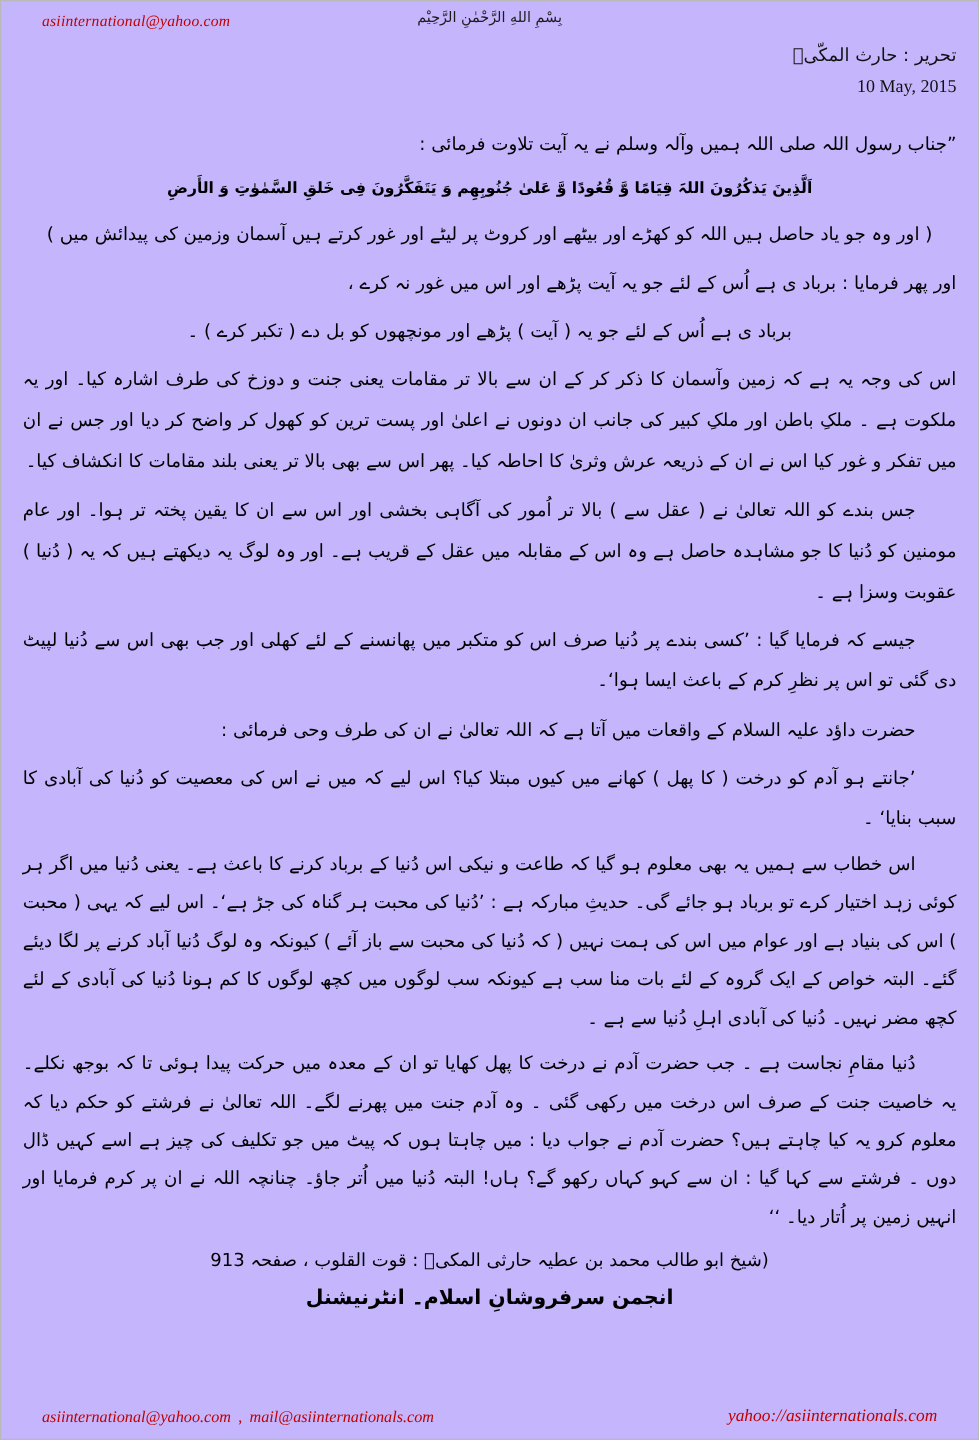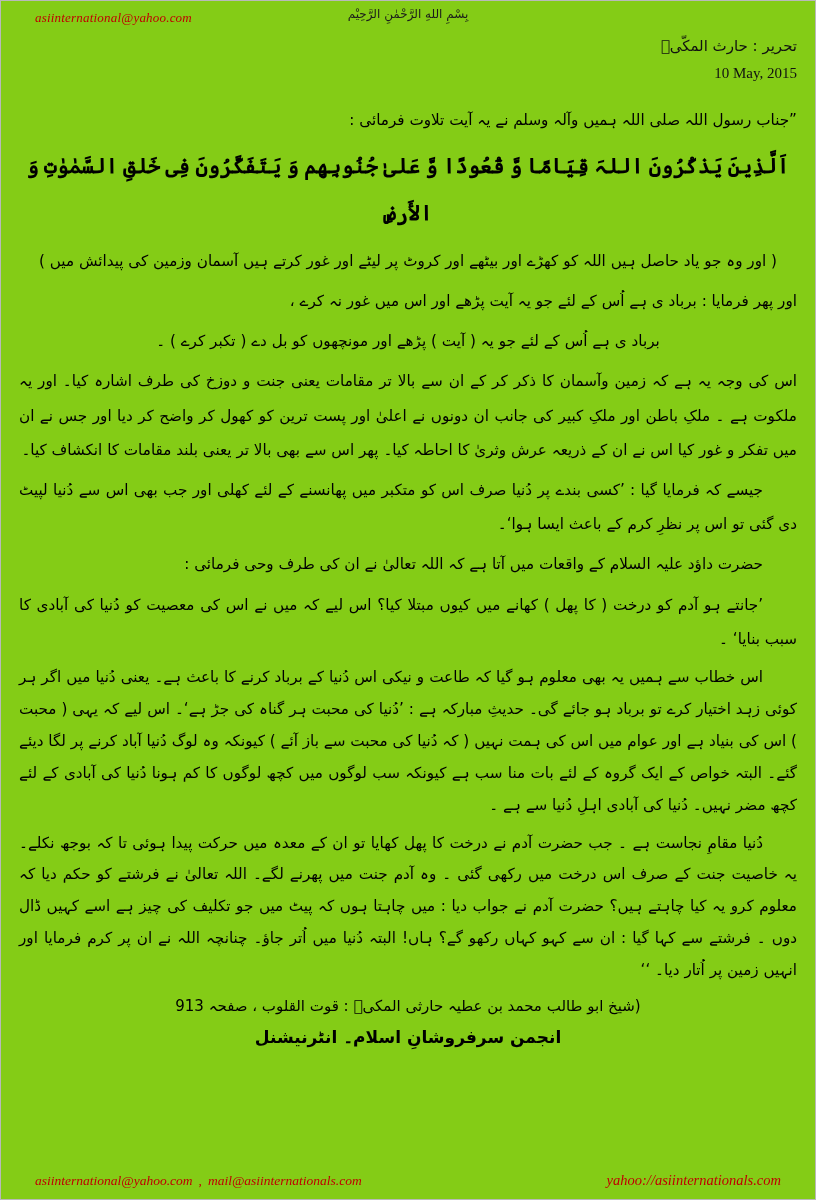--- a/index.html
+++ b/index.html
@@ -8,21 +8,21 @@
     background: #ffffff;
   }
   body {
     font-family: "DejaVu Sans", sans-serif;
   }
   .page {
     position: relative;
     width: 816px;
     height: 1200px;
     margin: 0 auto;
-    background: #84cc16;
+    background: #c4b5fd;
     border: 1px solid #b9b9b9;
     box-sizing: border-box;
     overflow: hidden;
   }
   .inner {
     position: absolute;
     left: 12px;
     right: 12px;
     top: 6px;
     bottom: 6px;
@@ -108,24 +108,23 @@
   p.center {
     text-align: center;
     text-align-last: center;
     text-indent: 0;
   }
   p.right {
     text-align: right;
     text-align-last: right;
   }
   .arabic {
-    font-size: 21px;
+    font-size: 13px;
     font-weight: bold;
     letter-spacing: .3px;
-    font-family: Liberation Serif, serif;
   }
   .tight { line-height: 2.1; }
 
   
   .reference {
     direction: rtl;
     text-align: center;
     font-size: 15px;
     margin-top: 10px;
     color: #000;
@@ -178,20 +177,21 @@
       </div>
     </div>
 
     <div class="body">
       <p class="right">”جناب رسول اللہ صلی اللہ ہمیں وآلہ وسلم نے یہ آیت تلاوت فرمائی :</p>
       <p class="center arabic">اَلَّذِینَ یَذکُرُونَ اللہَ قِیَامًا وَّ قُعُودًا وَّ عَلیٰ جُنُوبِھِم وَ یَتَفَکَّرُونَ فِی خَلقِ السَّمٰوٰتِ وَ الأَرضِ</p>
       <p class="center">( اور وہ جو یاد حاصل ہیں اللہ کو کھڑے اور بیٹھے اور کروٹ پر لیٹے اور غور کرتے ہیں آسمان وزمین کی پیدائش میں )</p>
       <p class="right">اور پھر فرمایا :    برباد ی ہے اُس کے لئے جو یہ آیت پڑھے اور اس میں غور نہ کرے ،</p>
       <p class="center">برباد ی ہے اُس کے لئے جو یہ ( آیت ) پڑھے اور مونچھوں کو بل دے ( تکبر کرے ) ۔</p>
       <p>اس کی وجہ یہ ہے کہ زمین وآسمان کا ذکر کر کے ان سے بالا تر مقامات یعنی جنت و دوزخ کی طرف اشارہ کیا۔  اور یہ ملکوت ہے ۔ ملکِ باطن اور ملکِ کبیر کی جانب ان دونوں نے اعلیٰ اور پست ترین کو کھول کر واضح کر دیا اور جس نے ان میں تفکر و غور کیا اس نے ان کے ذریعہ عرش وثریٰ کا احاطہ کیا۔  پھر اس سے بھی بالا تر یعنی بلند مقامات کا انکشاف کیا۔</p>
+      <p class="indent">جس بندے کو اللہ تعالیٰ نے ( عقل سے ) بالا تر اُمور کی آگاہی بخشی اور اس سے ان کا یقین پختہ تر ہوا۔ اور عام مومنین کو دُنیا کا جو مشاہدہ حاصل ہے وہ اس کے مقابلہ میں عقل کے قریب ہے۔ اور وہ لوگ یہ دیکھتے ہیں کہ یہ ( دُنیا ) عقوبت وسزا ہے ۔</p>
       <p class="indent">جیسے کہ فرمایا گیا :  ’کسی بندے پر دُنیا صرف اس کو متکبر میں پھانسنے کے لئے کھلی اور جب بھی اس سے دُنیا لپیٹ دی گئی تو اس پر نظرِ کرم کے باعث ایسا ہوا‘۔</p>
       <p class="indent">حضرت داؤد علیہ السلام کے واقعات میں آتا ہے کہ اللہ تعالیٰ نے ان کی طرف وحی فرمائی :</p>
       <p class="indent">’جانتے ہو آدم کو درخت ( کا پھل ) کھانے میں کیوں مبتلا کیا؟  اس لیے کہ میں نے اس کی معصیت کو دُنیا کی آبادی کا سبب بنایا‘ ۔</p>
       <p class="indent tight">اس خطاب سے ہمیں یہ بھی معلوم ہو گیا کہ طاعت و نیکی اس دُنیا کے برباد کرنے کا باعث ہے۔ یعنی دُنیا میں اگر ہر کوئی زہد اختیار کرے تو برباد ہو جائے گی۔ حدیثِ مبارکہ ہے :  ’دُنیا کی محبت ہر گناہ کی جڑ ہے‘۔ اس لیے کہ یہی ( محبت ) اس کی بنیاد ہے اور عوام میں اس کی ہمت نہیں ( کہ دُنیا کی محبت سے باز آئے ) کیونکہ وہ لوگ دُنیا آباد کرنے پر لگا دیئے گئے۔ البتہ خواص کے ایک گروہ کے لئے بات منا سب ہے کیونکہ سب لوگوں میں کچھ لوگوں کا کم ہونا دُنیا کی آبادی کے لئے کچھ مضر نہیں۔ دُنیا کی آبادی اہلِ دُنیا سے ہے ۔</p>
       <p class="indent tight">دُنیا مقامِ نجاست ہے ۔  جب حضرت آدم نے درخت کا پھل کھایا تو ان کے معدہ میں حرکت پیدا ہوئی تا کہ بوجھ نکلے۔ یہ خاصیت جنت کے صرف اس درخت میں رکھی گئی ۔ وہ آدم جنت میں پھرنے لگے۔ اللہ تعالیٰ نے فرشتے کو حکم دیا کہ معلوم کرو یہ کیا چاہتے ہیں؟ حضرت آدم نے جواب دیا : میں چاہتا ہوں کہ پیٹ میں جو تکلیف کی چیز ہے اسے کہیں ڈال دوں ۔ فرشتے سے کہا گیا : ان سے کہو کہاں رکھو گے؟ ہاں! البتہ دُنیا میں اُتر جاؤ۔ چنانچہ اللہ نے ان پر کرم فرمایا اور انہیں زمین پر اُتار دیا۔ ‘‘</p>
     </div>
 
     <div class="reference">(شیخ ابو طالب محمد بن عطیہ حارثی المکیؒ :  قوت القلوب ، صفحہ  913</div>
     <div class="org">انجمن سرفروشانِ اسلام۔ انٹرنیشنل</div>
 

